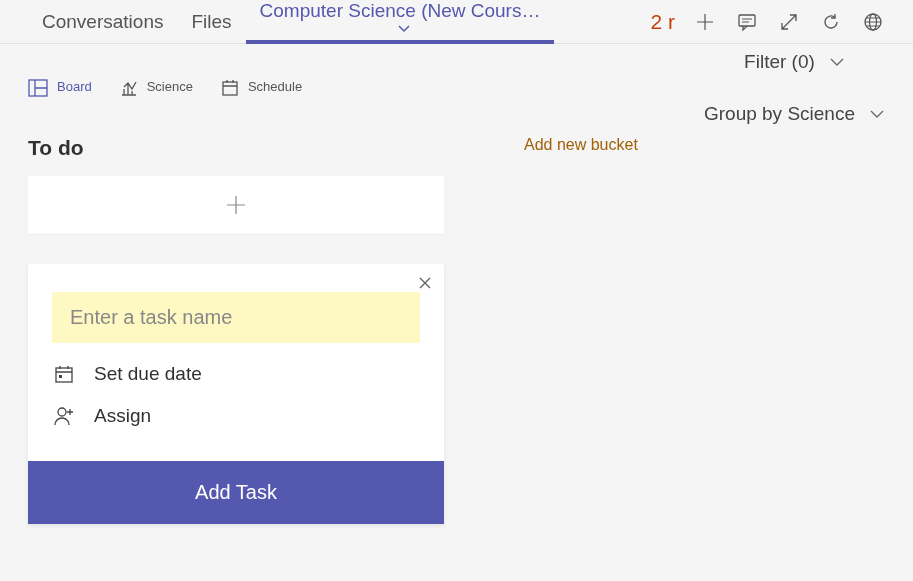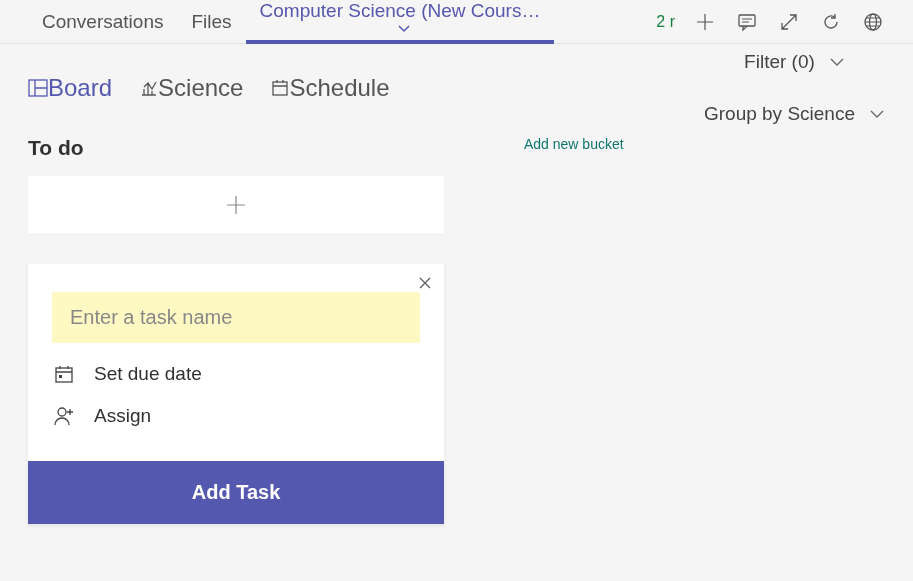--- a/index.html
+++ b/index.html
@@ -60,22 +60,22 @@
       display: inline-flex;
     }
     .top-right {
       margin-left: auto;
       display: flex;
       align-items: center;
       gap: 18px;
       color: #555;
     }
     .top-right .tabcount {
-      font-size: 16px;
-      color: #15803d;
+      font-size: 21px;
+      color: #c2410c;
     }
     .icon-btn {
       display: inline-flex;
       align-items: center;
       justify-content: center;
       width: 24px;
       height: 24px;
       cursor: pointer;
     }
     
@@ -86,22 +86,23 @@
       height: 60px;
       padding: 0 28px;
       margin-top: 14px;
     }
     .view-tabs {
       display: flex;
       gap: 28px;
     }
     .view-tab {
       display: flex;
-      align-items: center;
-      font-size: 24px;
+      align-items: flex-start;
+      gap: 9px;
+      font-size: 13px;
       color: #555;
       cursor: pointer;
     }
     .view-tab.active {
       color: #5558af;
     }
     .sub-right {
       margin-left: auto;
       display: flex;
       align-items: center;
@@ -186,26 +187,25 @@
       justify-content: center;
     }
     .add-task-btn {
       background: #5558af;
       color: #fff;
       text-align: center;
       font-size: 20px;
       padding: 20px 0;
       cursor: pointer;
       margin-top: 18px;
-      font-weight: bold;
     }
     
     .new-bucket {
-      font-size: 14px;
-      color: #0f766e;
+      font-size: 16px;
+      color: #a16207;
       padding-top: 4px;
       cursor: pointer;
     }
     
     svg { display: block; }
   </style>
 </head>
 <body>
 
 <div class="top-bar">

